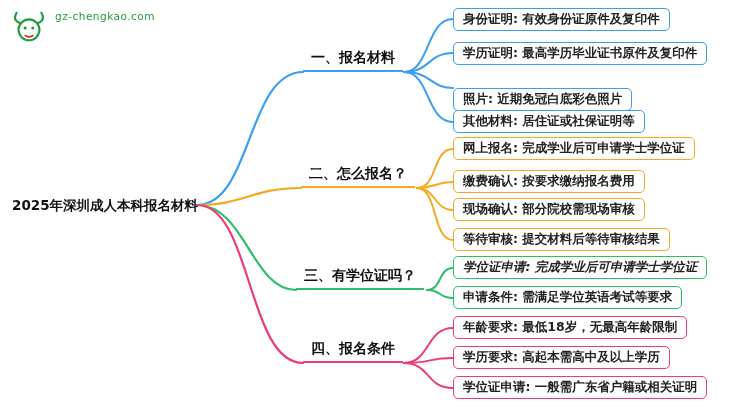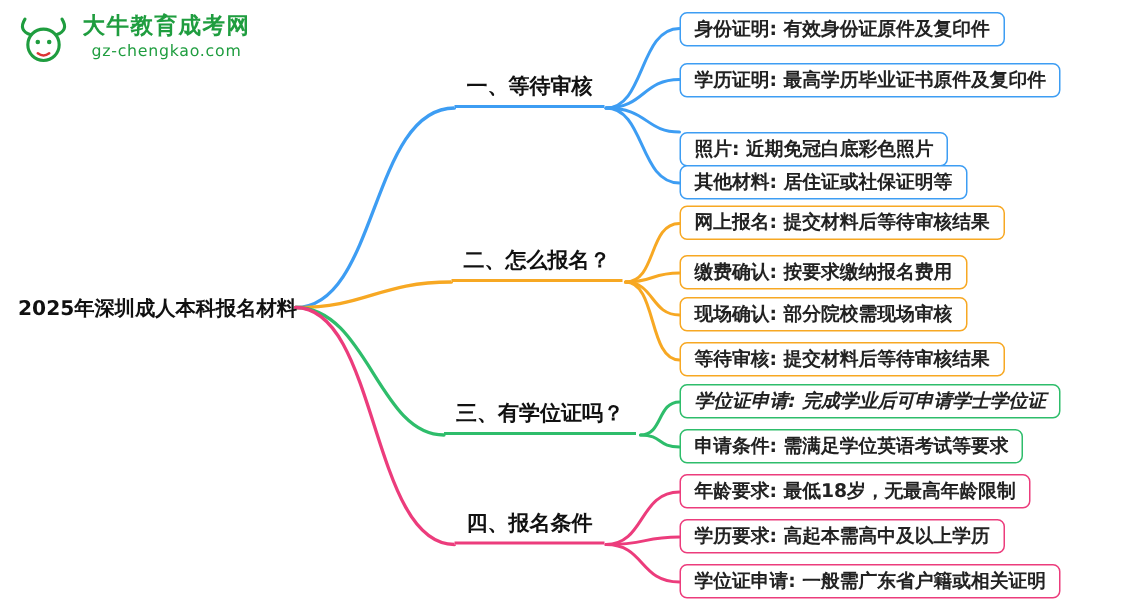--- a/index.html
+++ b/index.html
@@ -68,38 +68,37 @@
       <svg width="38" height="38" viewBox="0 0 40 40">
         <path d="M7,5 Q2,13 11,16" stroke="#1f9d3f" stroke-width="2.2" fill="none" stroke-linecap="round"></path>
         <path d="M33,5 Q38,13 29,16" stroke="#1f9d3f" stroke-width="2.2" fill="none" stroke-linecap="round"></path>
         <circle cx="20" cy="23" r="11" stroke="#1f9d3f" stroke-width="2.2" fill="none"></circle>
         <circle cx="16" cy="21" r="1.6" fill="#1f9d3f"></circle>
         <circle cx="24" cy="21" r="1.6" fill="#1f9d3f"></circle>
         <path d="M16,29 Q20,32 24,29" stroke="#d33" stroke-width="1.8" fill="none" stroke-linecap="round"></path>
       </svg>
     </span>
     <span class="logo-text">
-      <span class="logo-name">大牛教育成考网</span>
       <span class="logo-url">gz-chengkao.com</span>
     </span>
   </div>
 
   <div class="main-topic">2025年深圳成人本科报名材料</div>
 
-  <div class="branch branch-1">一、等待审核</div>
+  <div class="branch branch-1">一、报名材料</div>
   <div class="branch branch-2">二、怎么报名？</div>
   <div class="branch branch-3">三、有学位证吗？</div>
   <div class="branch branch-4">四、报名条件</div>
 
   <div class="leaf g0 l0-0">身份证明: 有效身份证原件及复印件</div>
   <div class="leaf g0 l0-1">学历证明: 最高学历毕业证书原件及复印件</div>
   <div class="leaf g0 l0-2">照片: 近期免冠白底彩色照片</div>
   <div class="leaf g0 l0-3">其他材料: 居住证或社保证明等</div>
 
-  <div class="leaf g1 l1-0">网上报名: 提交材料后等待审核结果</div>
+  <div class="leaf g1 l1-0">网上报名: 完成学业后可申请学士学位证</div>
   <div class="leaf g1 l1-1">缴费确认: 按要求缴纳报名费用</div>
   <div class="leaf g1 l1-2">现场确认: 部分院校需现场审核</div>
   <div class="leaf g1 l1-3">等待审核: 提交材料后等待审核结果</div>
 
   <div class="leaf g2 l2-0">学位证申请: 完成学业后可申请学士学位证</div>
   <div class="leaf g2 l2-1">申请条件: 需满足学位英语考试等要求</div>
 
   <div class="leaf g3 l3-0">年龄要求: 最低18岁，无最高年龄限制</div>
   <div class="leaf g3 l3-1">学历要求: 高起本需高中及以上学历</div>
   <div class="leaf g3 l3-2">学位证申请: 一般需广东省户籍或相关证明</div>

